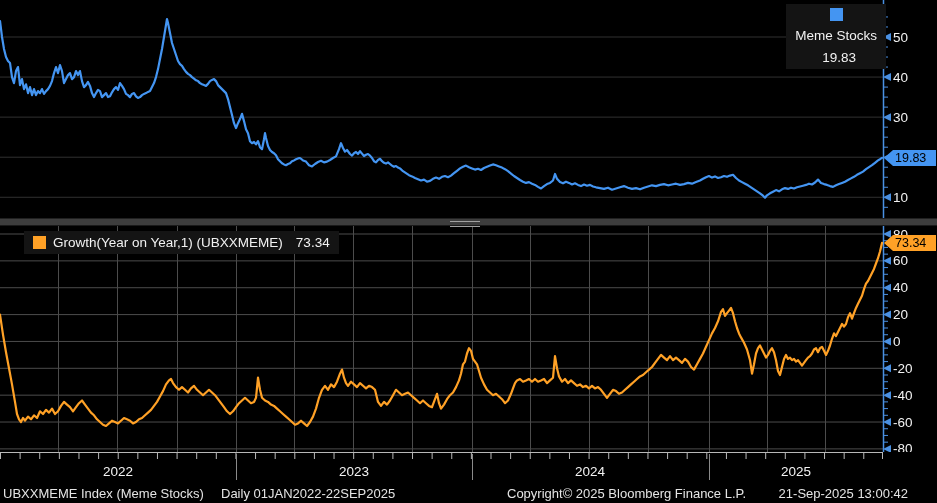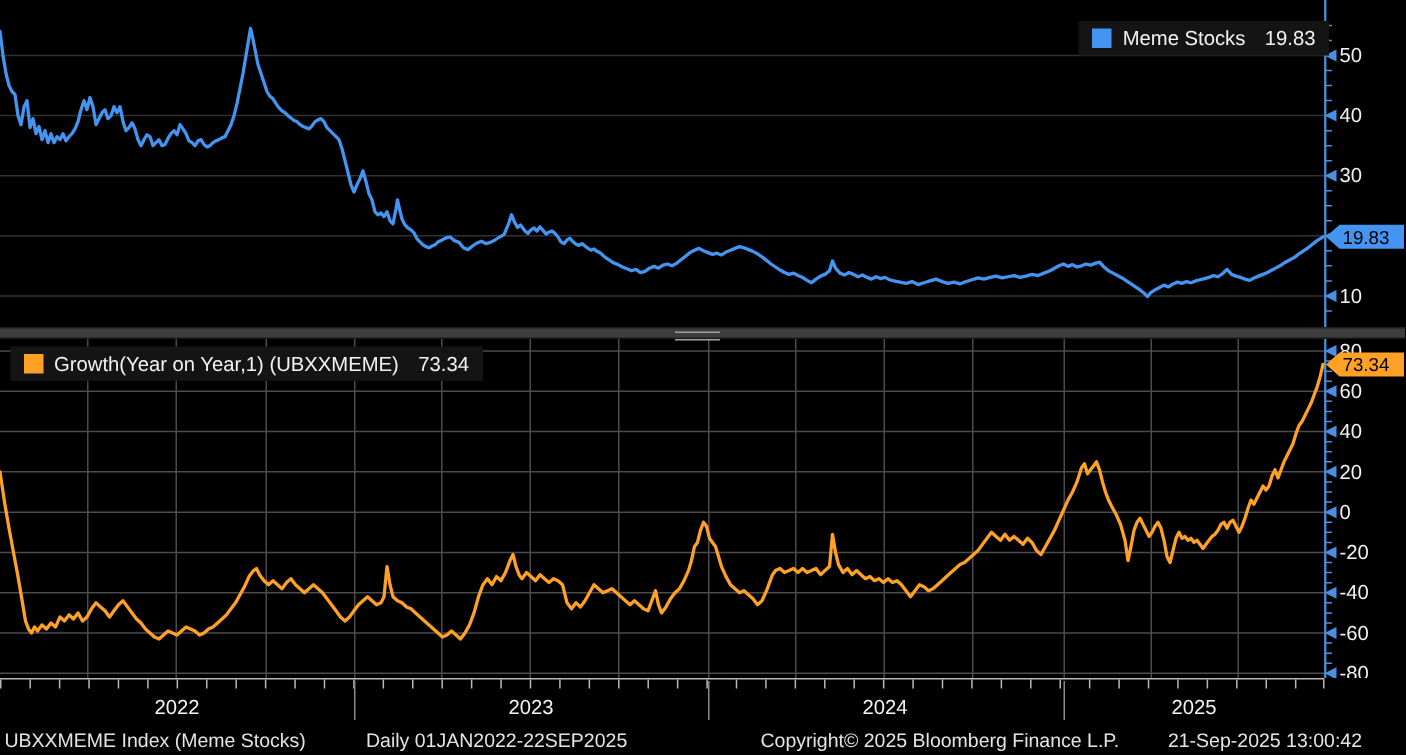--- a/index.html
+++ b/index.html
@@ -6,31 +6,31 @@
   #app{position:relative;width:937px;height:503px;background:#000;overflow:hidden;
        font-family:"Liberation Sans","DejaVu Sans",sans-serif;}
   svg{position:absolute;left:0;display:block;}
   #top-svg{top:0;}
   #bottom-svg{top:226px;}
   #xaxis-svg{top:452px;}
   .legend{position:absolute;display:flex;align-items:center;gap:7px;background:#141414;
           padding:4px 9px;color:#f2f2f2;font-size:13.5px;white-space:nowrap;z-index:5;}
   .legend .swatch{width:13px;height:13px;display:inline-block;}
   .legend .val{margin-left:6px;}
-  #legend-top{top:14px;right:51px;}
-  #legend-bottom{left:7px;top:231px;}
+  #legend-top{top:4px;right:51px;flex-direction:column;}
+  #legend-bottom{left:24px;top:231px;}
   #divider{position:absolute;left:0;top:218px;width:937px;height:8px;background:#3d3d3d;
            border-top:1px solid #202020;border-bottom:1px solid #1a1a1a;box-sizing:border-box;z-index:4;}
   #divider-handle{position:absolute;left:450px;top:2px;width:30px;height:4px;
            border-top:1px solid #a0a0a0;border-bottom:1px solid #a0a0a0;}
   #statusbar{position:absolute;left:0;top:484px;width:922px;height:19px;color:#e4e4e4;
              font-size:13px;}
   #statusbar .sb{position:absolute;top:2px;white-space:nowrap;}
   #sb-left1{left:3px;}
-  #sb-left2{left:244px;}
+  #sb-left2{left:221px;}
   #sb-center{left:468px;margin-left:39px;}
   #sb-right{right:14px;}
 </style>
 </head>
 <body>
 
 <div id="app">
 
   <svg id="top-svg" width="937" height="218">
       <line x1="0" y1="37" x2="883" y2="37" stroke="#313131" stroke-width="1"></line>

